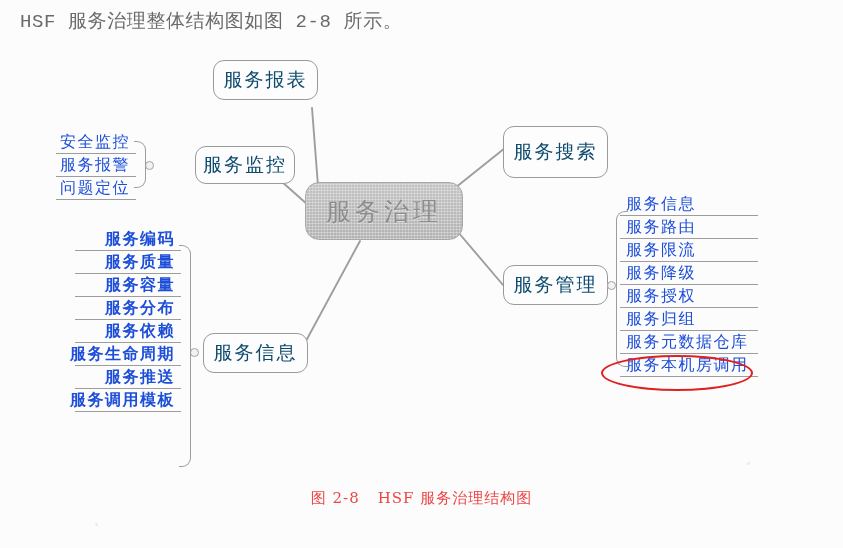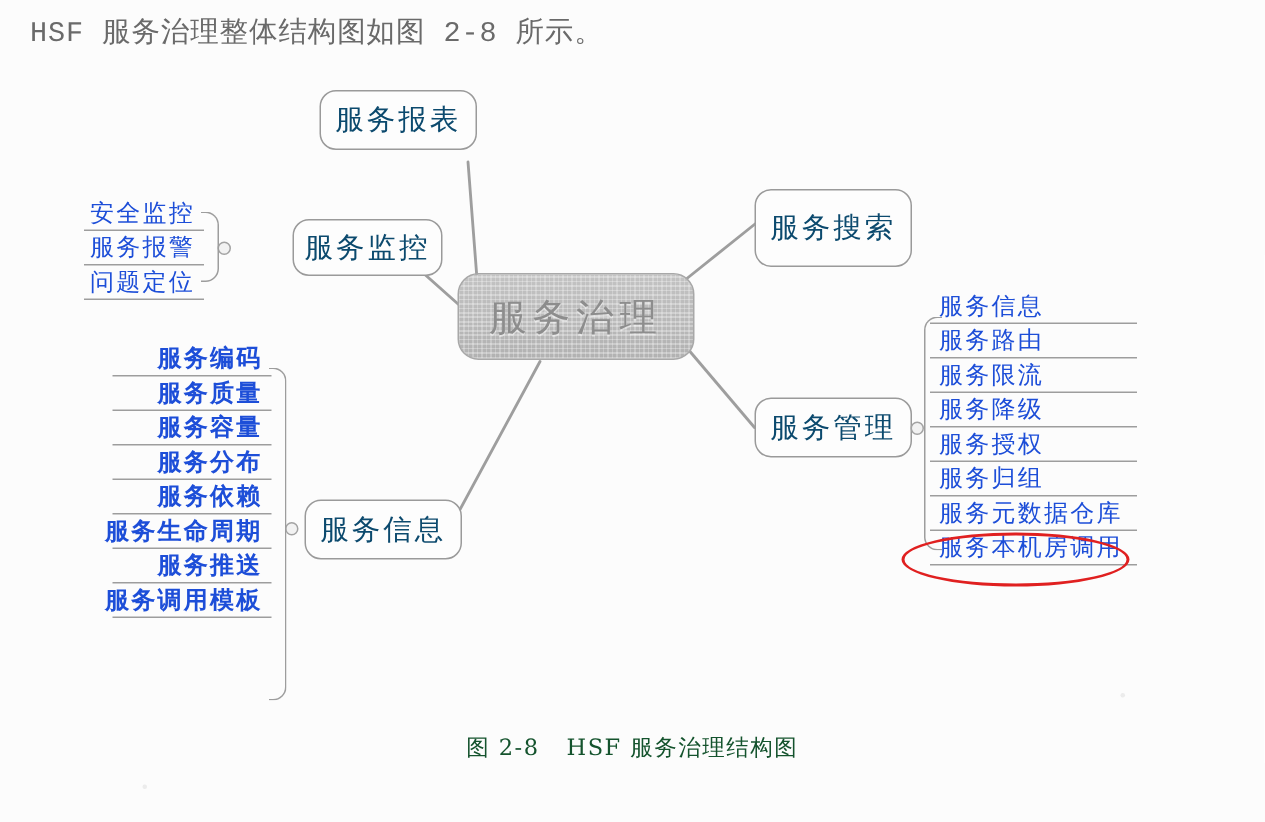--- a/index.html
+++ b/index.html
@@ -30,21 +30,21 @@
   }
   .figure-caption {
     position: absolute;
     left: 0;
     top: 489px;
     width: 843px;
     text-align: center;
     font-family: "DejaVu Serif", "Liberation Serif", serif;
     font-size: 15px;
     letter-spacing: 1px;
-    color: #14532d;
+    color: #ef4444;
   }
   .figure-caption .gap { display:inline-block; width: 18px; }
 
   
   #wires {
     position: absolute;
     left: 0; top: 0;
     width: 843px; height: 548px;
     pointer-events: none;
   }

